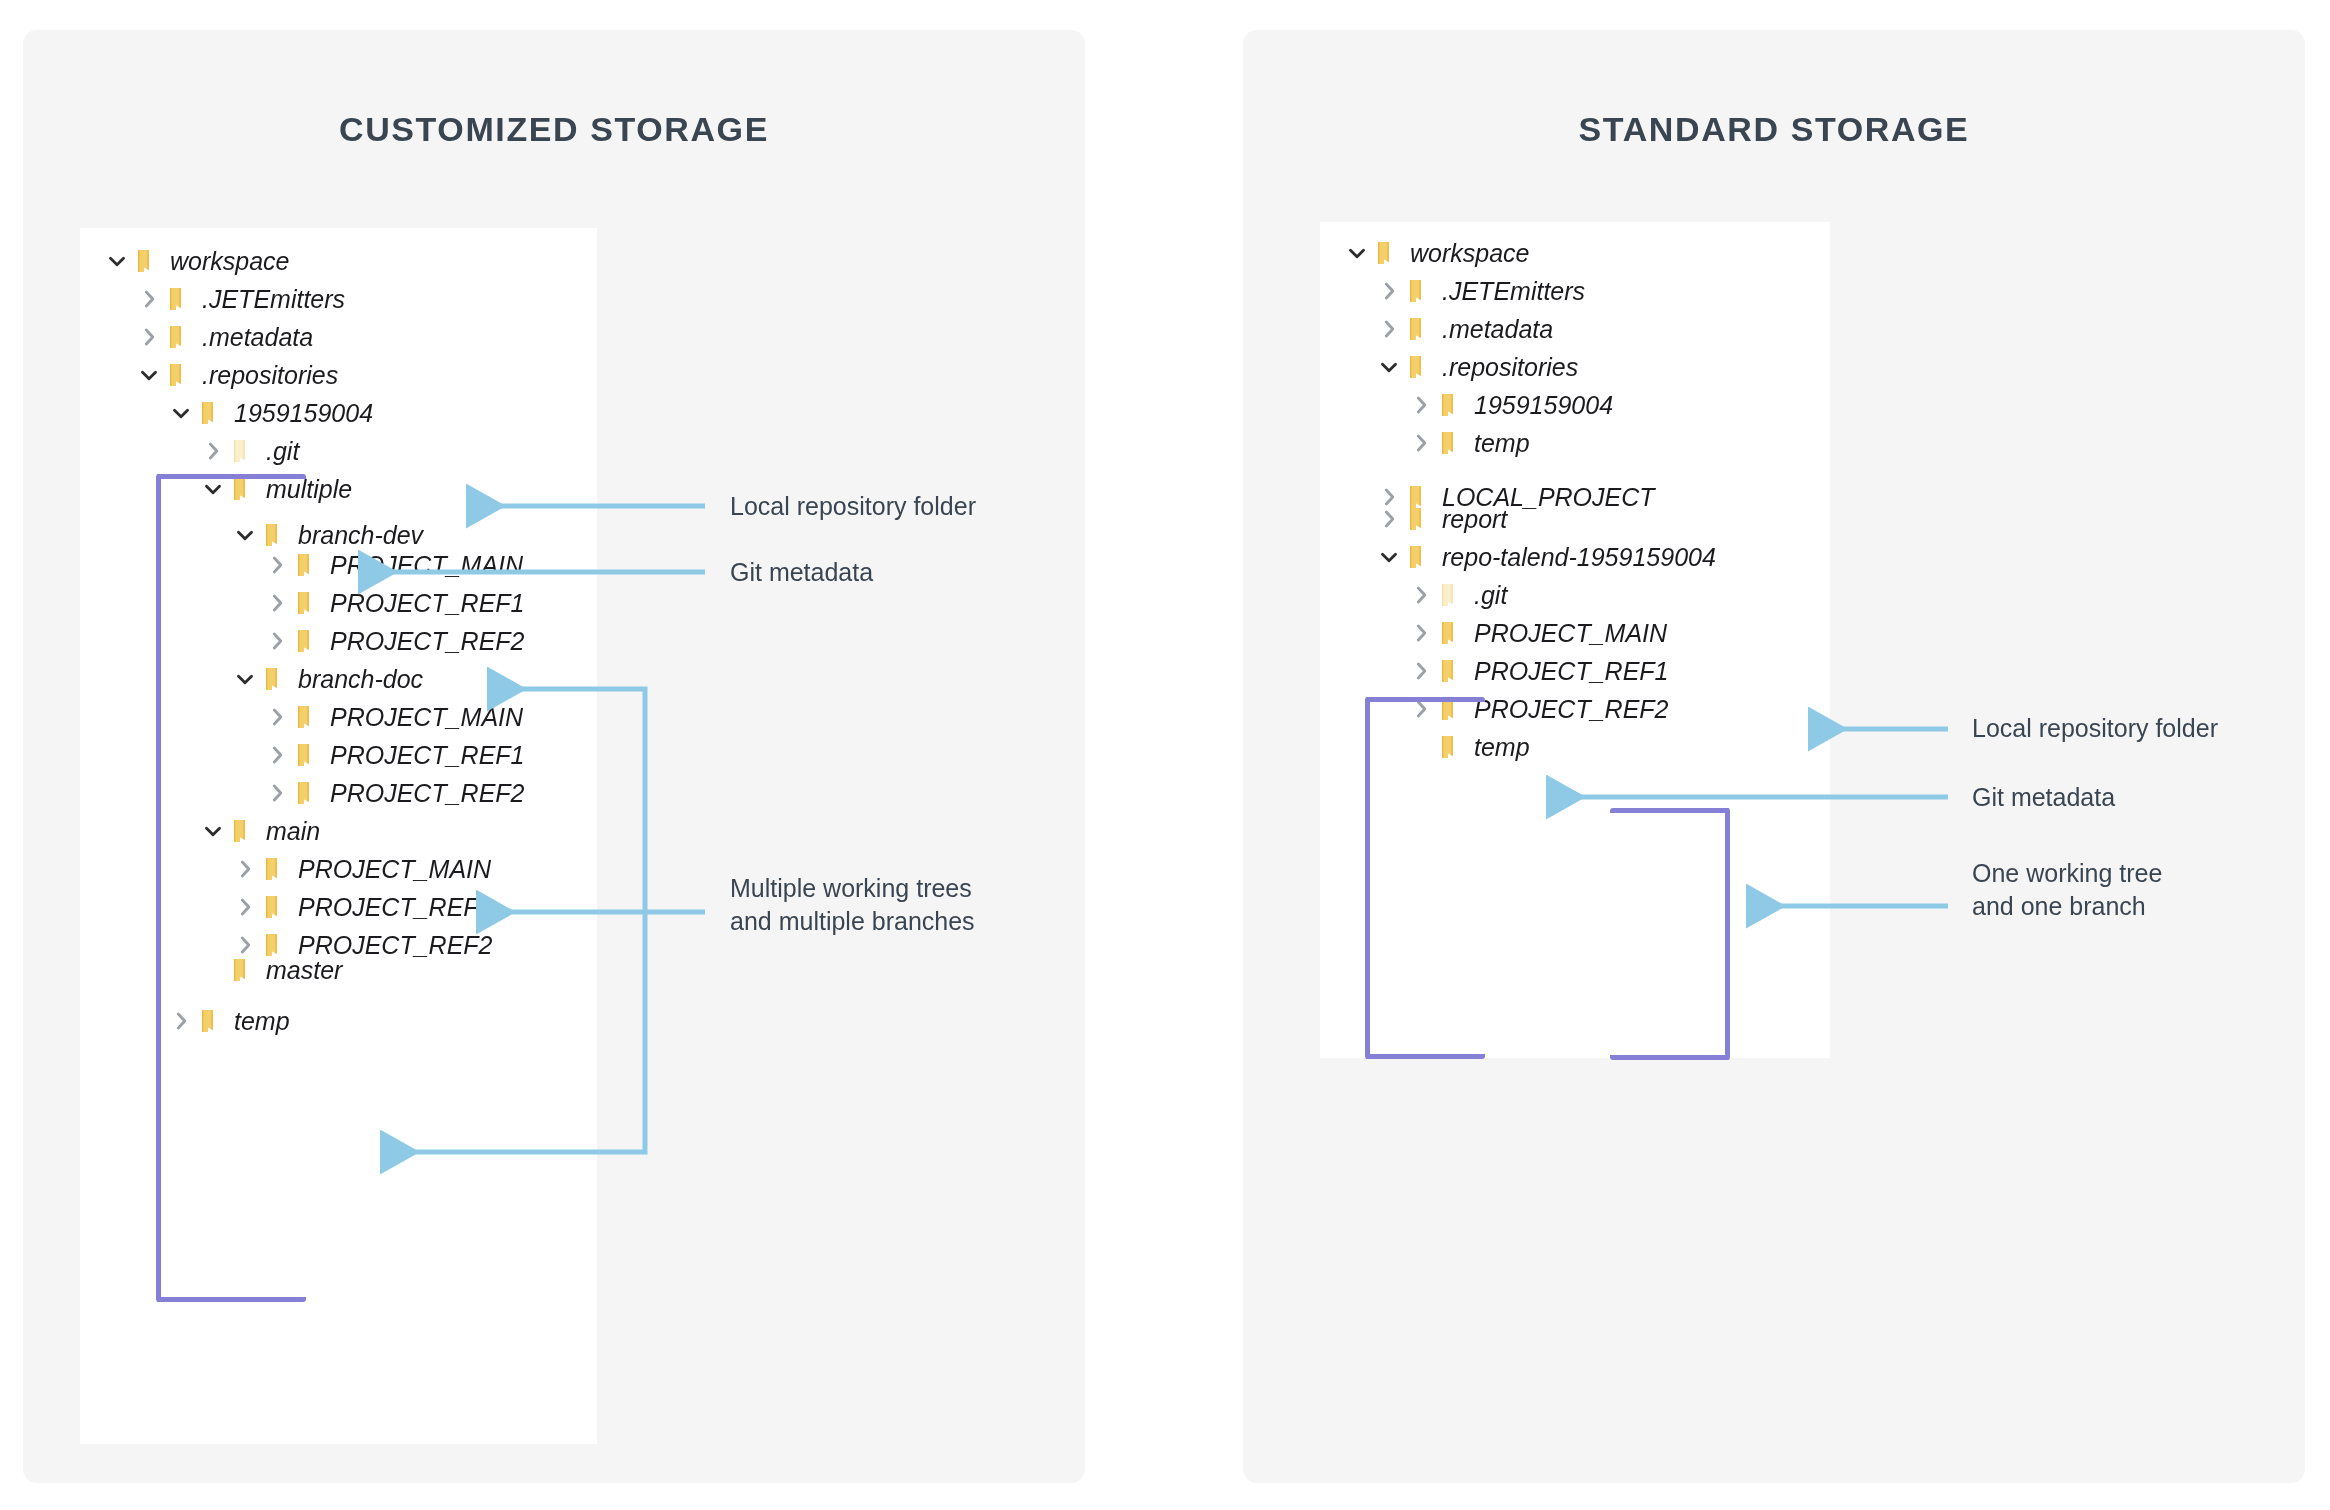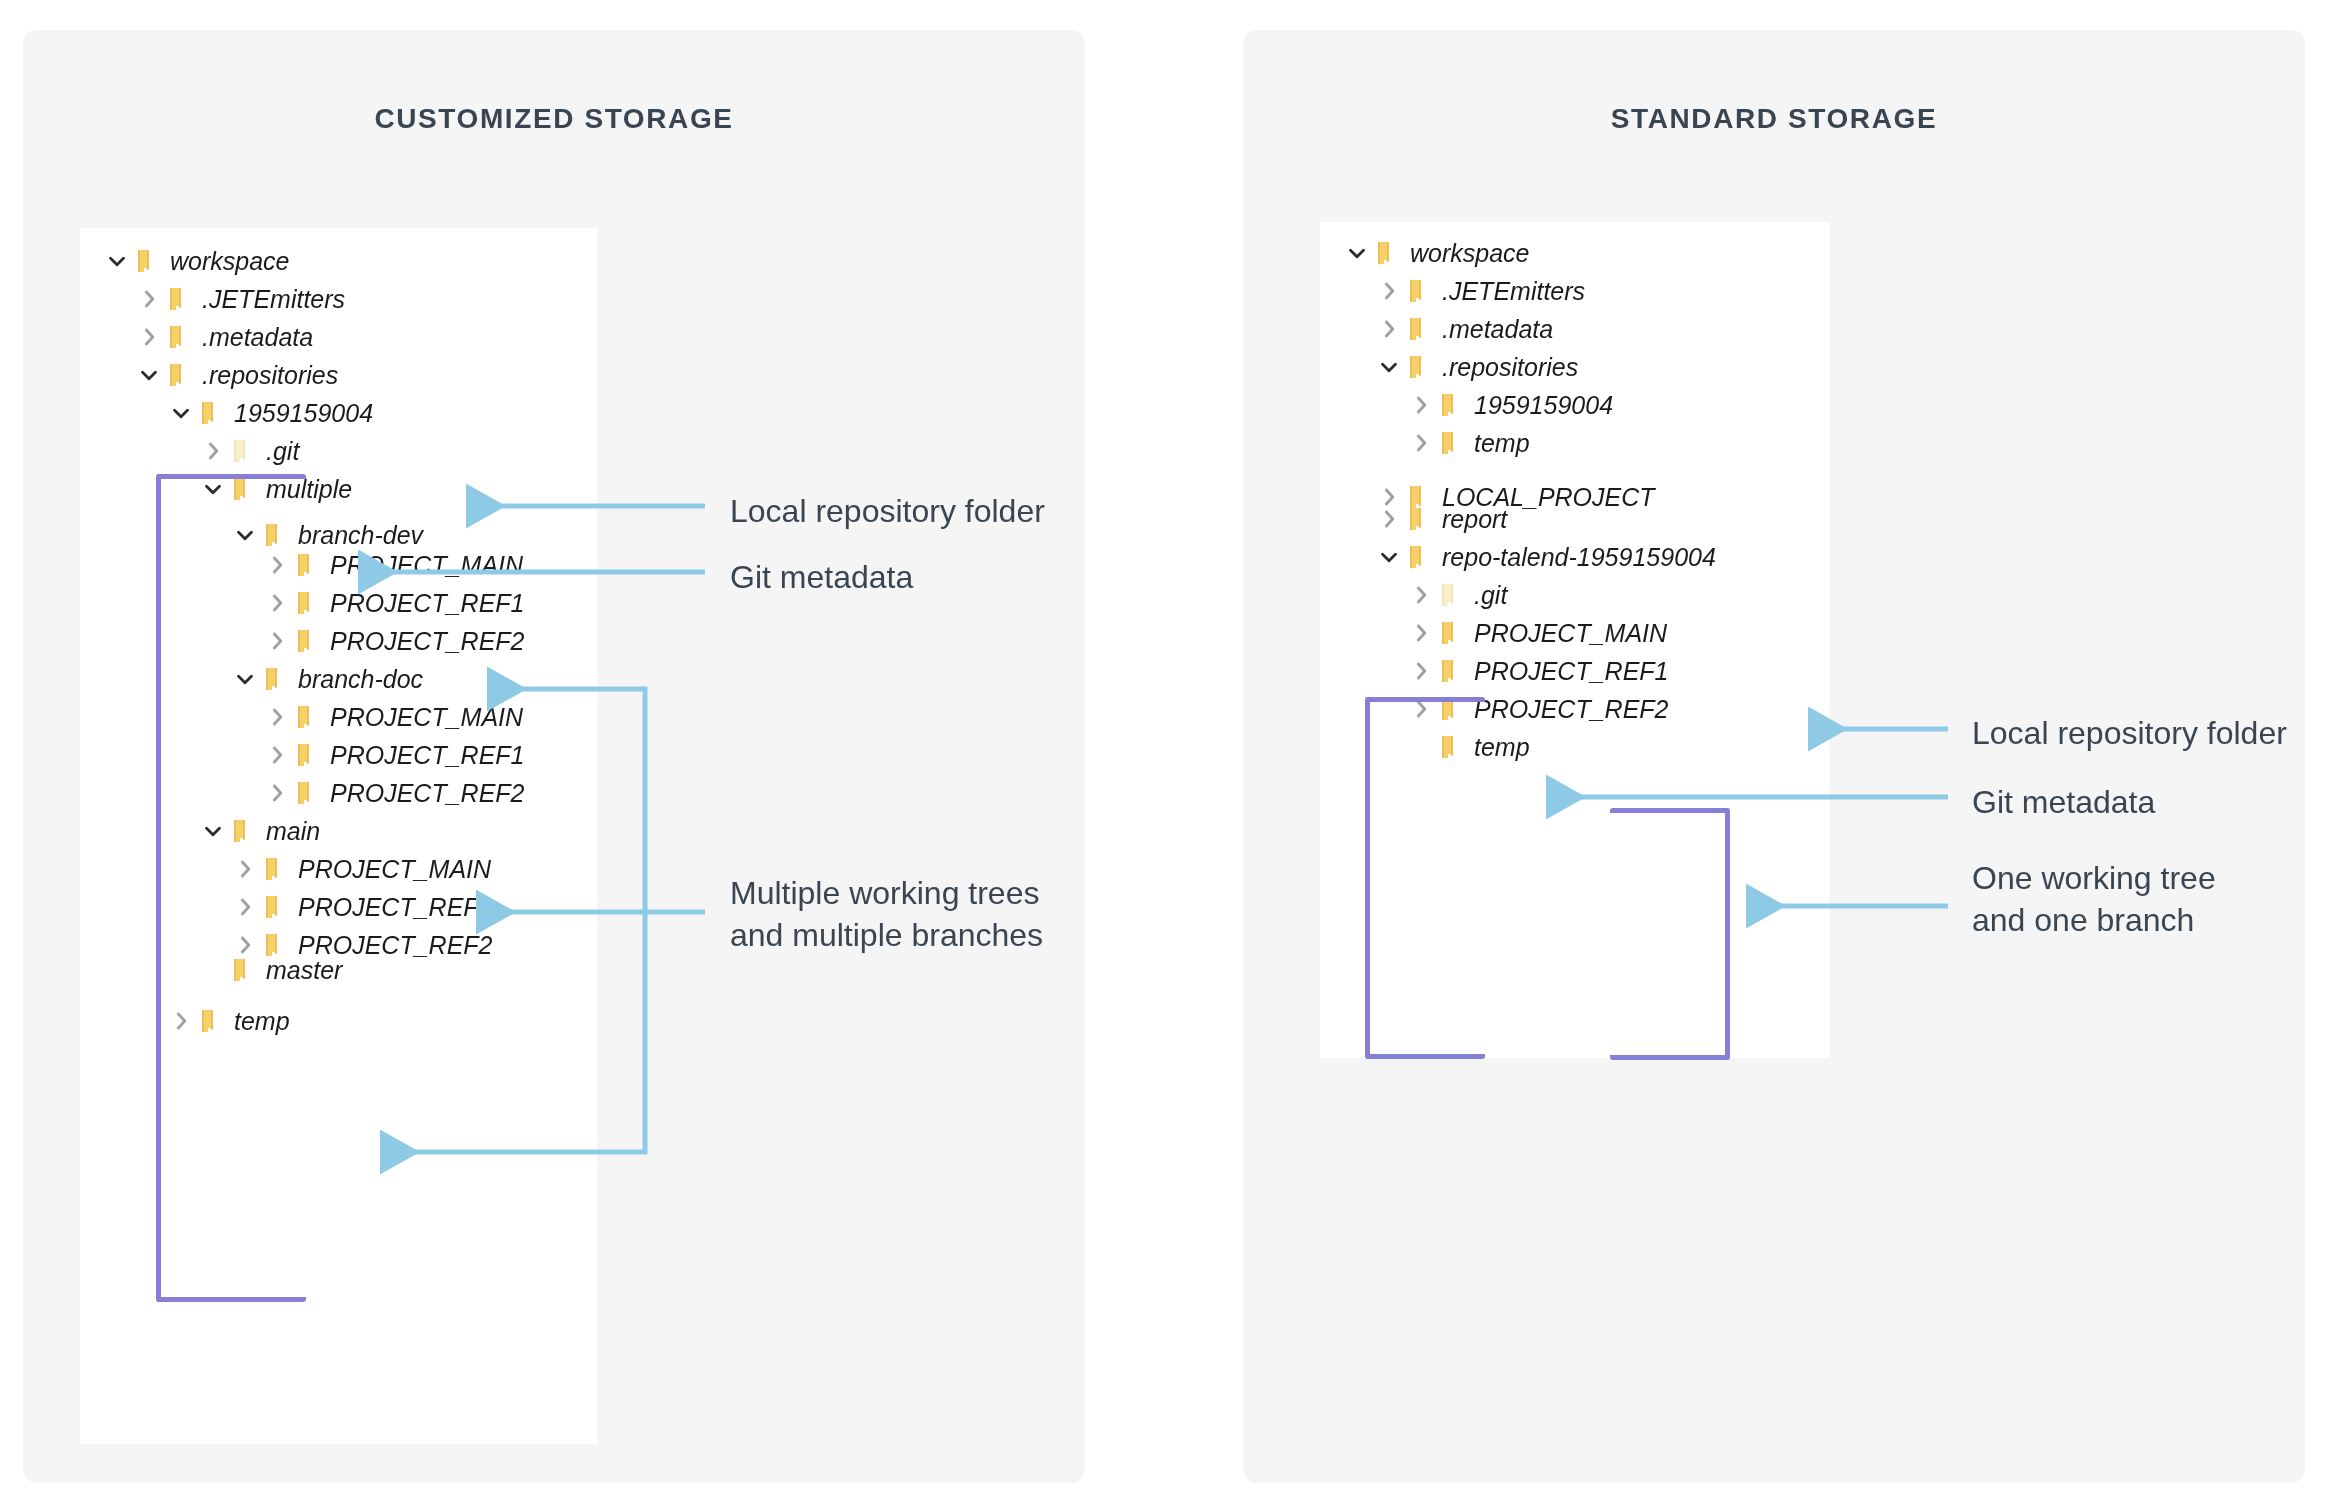--- a/index.html
+++ b/index.html
@@ -16,24 +16,24 @@
   .panel{
     position:absolute;
     background:#f5f5f6;
     border-radius:14px;
   }
   #panel-left{left:23px;top:30px;width:1062px;height:1453px;}
   #panel-right{left:1243px;top:30px;width:1062px;height:1453px;}
 
   .panel-title{
     position:absolute;
-    top:73px;
+    top:80px;
     left:0;right:0;
     text-align:center;
-    font-size:28px;
+    font-size:34px;
     font-weight:bold;
     letter-spacing:1.6px;
     color:#3a4552;
     font-family:"Liberation Sans", sans-serif;
   }
 
   
   .treebox{
     position:absolute;
     background:#ffffff;
@@ -78,21 +78,21 @@
     border:5px solid #8580d6;
     border-radius:3px;
     box-sizing:border-box;
   }
   .bracket.open-right{border-right:none;}
   .bracket.open-left{border-left:none;}
 
   
   .note{
     position:absolute;
-    font-size:32px;
+    font-size:25px;
     color:#3a4552;
     line-height:1.32;
     font-family:"Liberation Sans", sans-serif;
     white-space:pre-line;
   }
 
   
   .arrows{position:absolute;left:0;top:0;width:2330px;height:1510px;pointer-events:none;}
 </style>
 </head>

